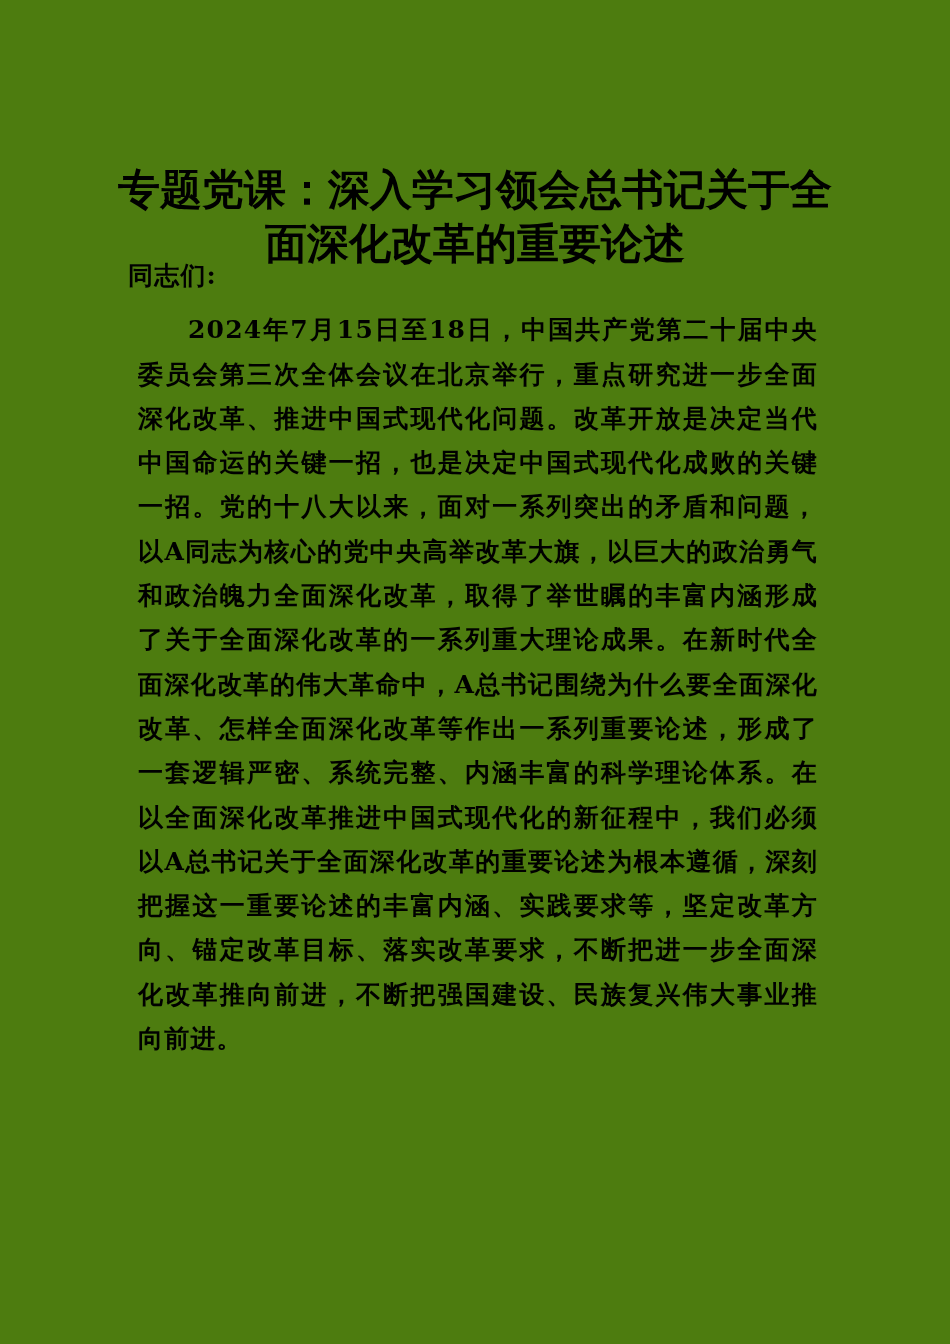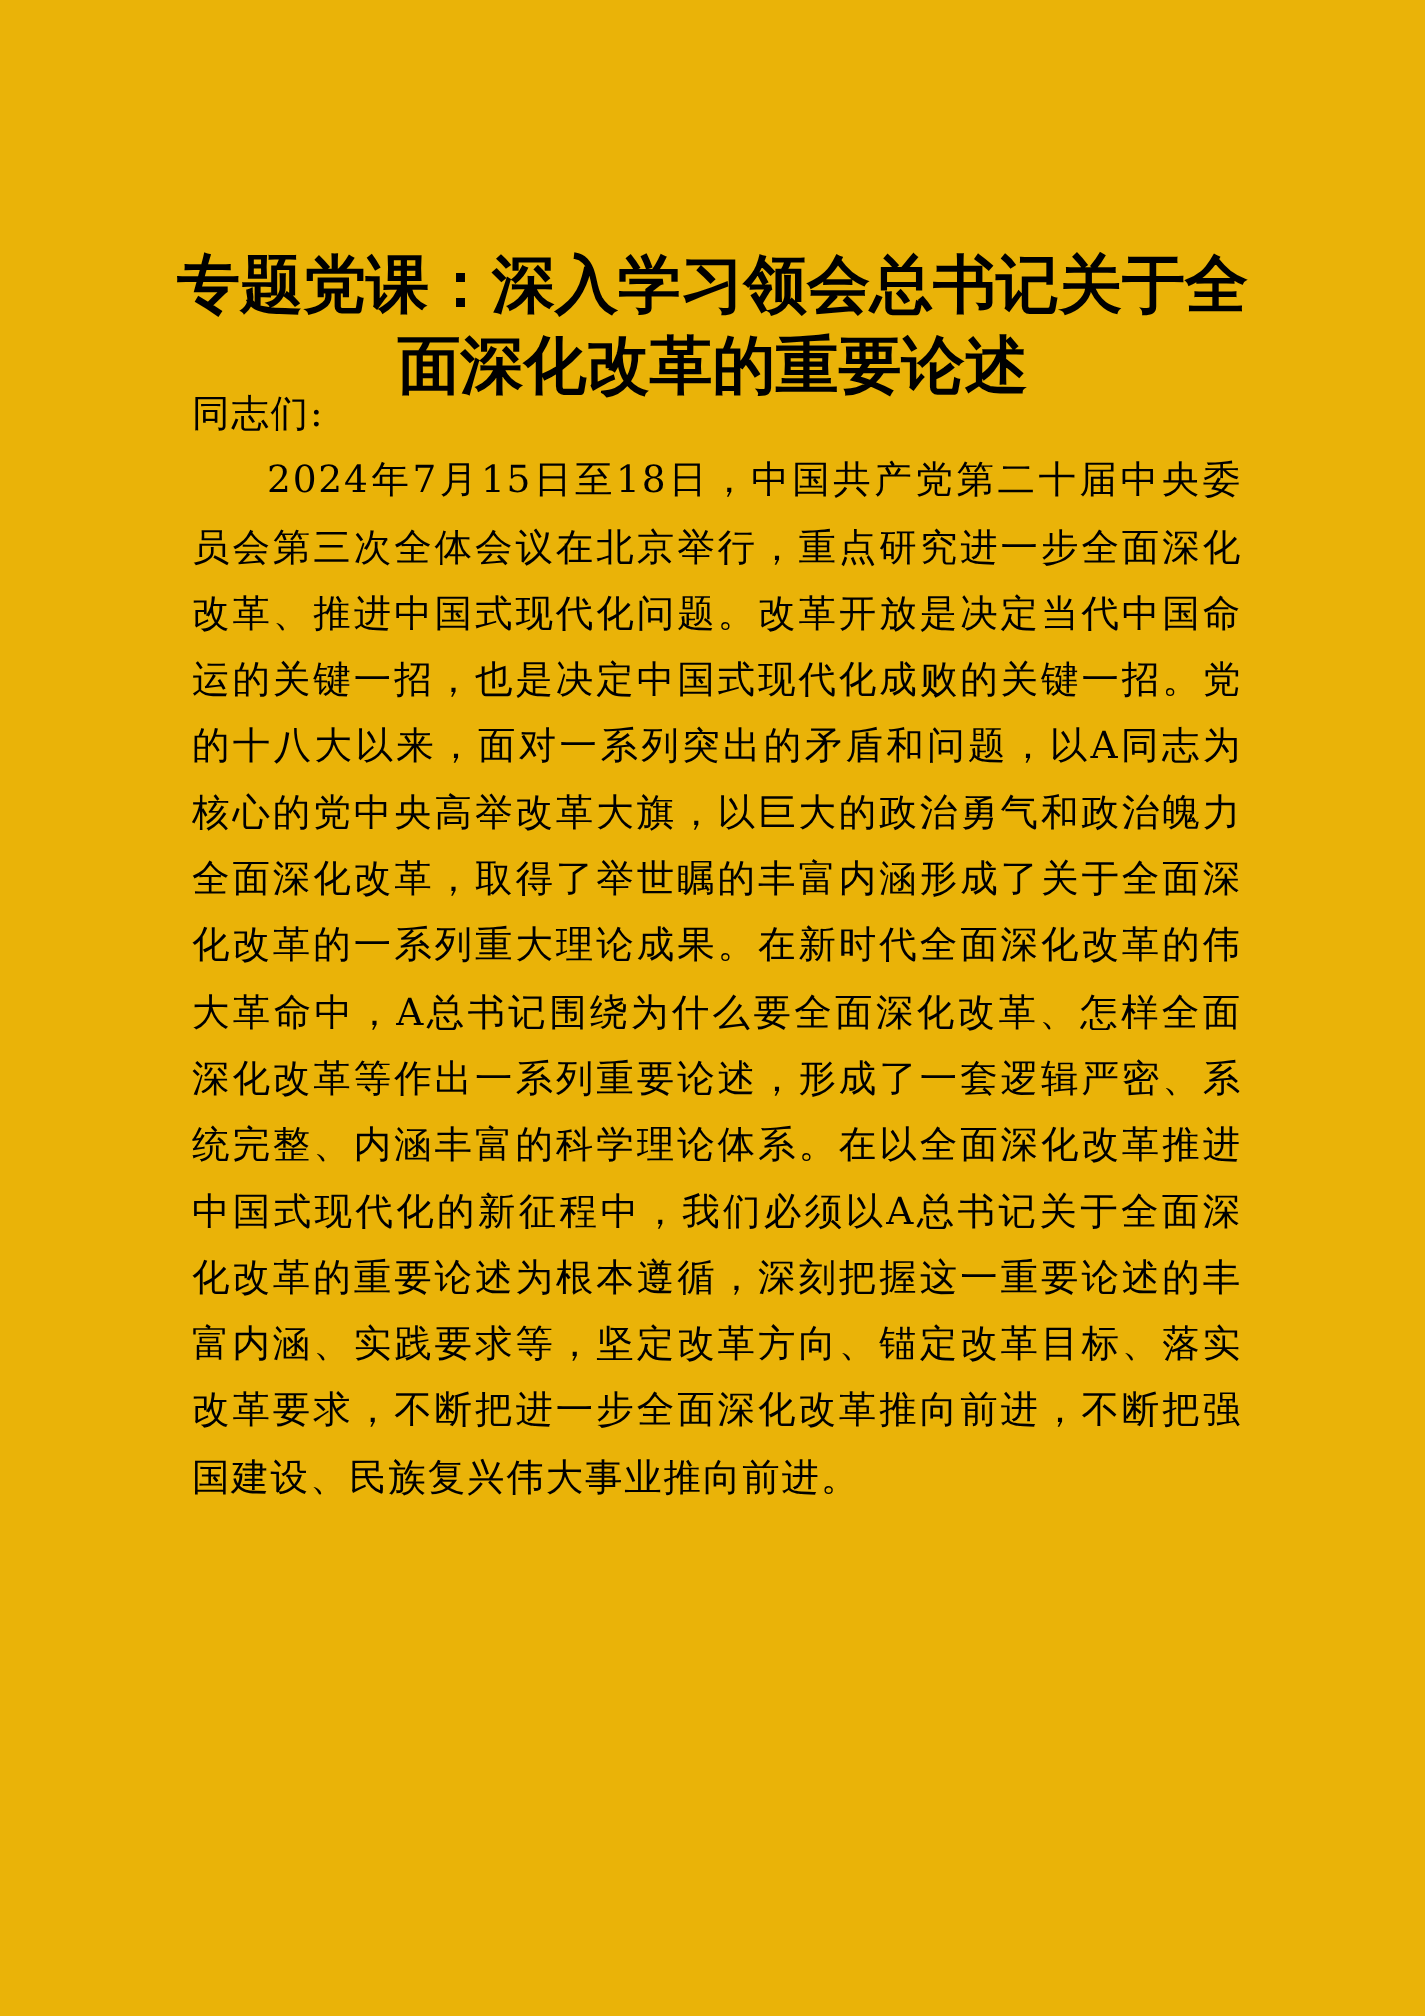--- a/index.html
+++ b/index.html
@@ -1,31 +1,32 @@
 <!DOCTYPE html>
 <html><head>
 <meta charset="utf-8">
 <style>
   html, body { margin: 0; padding: 0; background: #ffffff; }
   body { width: 950px; height: 1344px; position: relative; overflow: hidden; color: #000; }
-  .page { position: absolute; left: 0; top: 0; width: 950px; height: 1344px; background: #eab308; }
+  .page { position: absolute; left: 0; top: 0; width: 950px; height: 1344px; background: #4d7c0f; }
   .title {
     position: absolute; left: 100px; width: 750px; top: 163px;
     text-align: center;
     font-family: "DejaVu Sans", sans-serif; font-weight: bold;
     font-size: 42px; line-height: 54px; letter-spacing: 0px;
   }
   .body {
     position: absolute; left: 128px; width: 700px; top: 254px;
     font-family: "DejaVu Serif", serif;
     font-size: 25px; line-height: 44.3px;
     letter-spacing: 1.2px;
+    font-weight: bold;
   }
   .greeting { margin: 0; }
-  .para { margin: 0; text-indent: 2em; text-align: justify; text-align-last: left; }
+  .para { margin: 10px; text-indent: 2em; text-align: justify; text-align-last: left; }
   .heading {
     margin: 0; text-indent: 1.3em;
     font-family: "DejaVu Sans", sans-serif;
     font-size: 25px; line-height: 44.3px; letter-spacing: 0.5px;
     margin-top: 7px;
   }
 </style>
 </head>
 <body>
 

